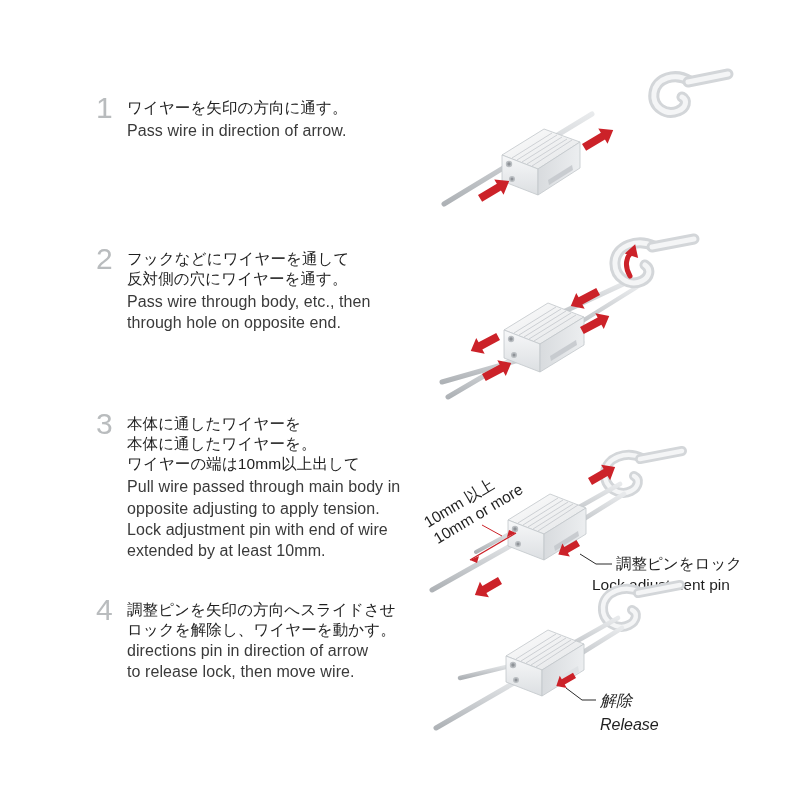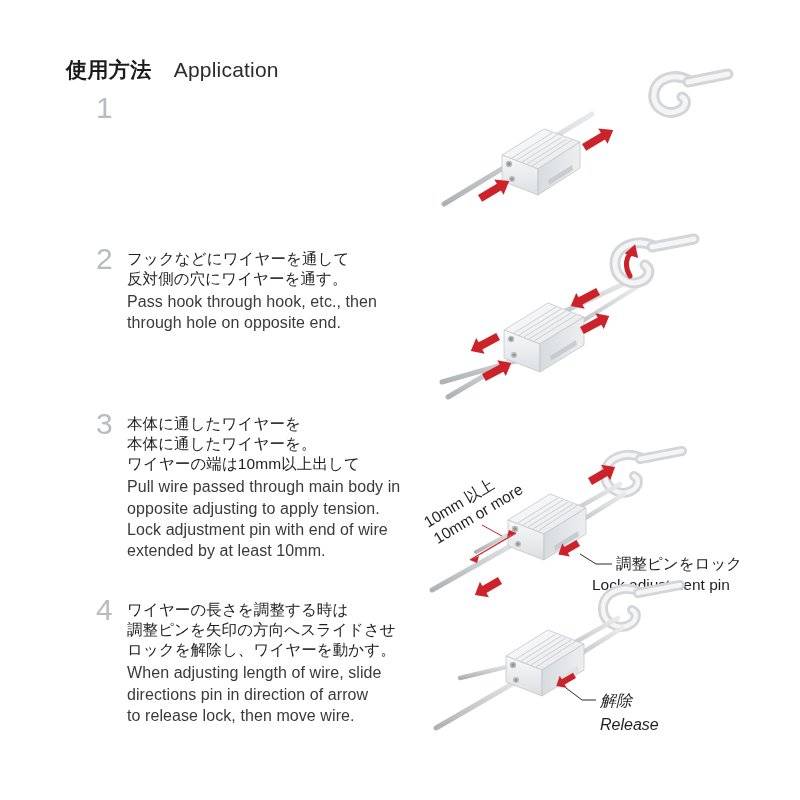--- a/index.html
+++ b/index.html
@@ -96,59 +96,57 @@
   .fig1 { left: 432px; top: 52px; }
   .fig2 { left: 432px; top: 232px; }
   .fig3 { left: 424px; top: 432px; }
   .fig4 { left: 432px; top: 580px; font-style: italic; }
 </style>
 </head>
 <body>
 
 <div class="page">
 
-  <div class="header">
-    <span class="jp">使用方法</span>
-    <span class="en">Application</span>
-  </div>
 
   <div class="step step1">
     <div class="step-num">1</div>
+    <div class="step-text">
+      <div class="line-jp">ワイヤーを矢印の方向に通す。</div>
+      <div class="line-en gap-en">Pass wire in direction of arrow.</div>
+    </div>
   </div>
 
   <div class="step step2">
     <div class="step-num">2</div>
     <div class="step-text">
       <div class="line-jp">フックなどにワイヤーを通して</div>
       <div class="line-jp">反対側の穴にワイヤーを通す。</div>
-      <div class="line-en gap-en">Pass hook through hook, etc., then</div>
+      <div class="line-en gap-en">Pass wire through body, etc., then</div>
       <div class="line-en">through hole on opposite end.</div>
     </div>
   </div>
 
   <div class="step step3">
     <div class="step-num">3</div>
     <div class="step-text">
       <div class="line-jp">本体に通したワイヤーを</div>
       <div class="line-jp">本体に通したワイヤーを。</div>
       <div class="line-jp">ワイヤーの端は10mm以上出して</div>
       <div class="line-en gap-en">Pull wire passed through main body in</div>
       <div class="line-en">opposite adjusting to apply tension.</div>
       <div class="line-en">Lock adjustment pin with end of wire</div>
       <div class="line-en">extended by at least 10mm.</div>
     </div>
   </div>
 
   <div class="step step4">
     <div class="step-num">4</div>
     <div class="step-text">
-      <div class="line-jp">ワイヤーの長さを調整する時は</div>
       <div class="line-jp">調整ピンを矢印の方向へスライドさせ</div>
       <div class="line-jp">ロックを解除し、ワイヤーを動かす。</div>
-      <div class="line-en gap-en">When adjusting length of wire, slide</div>
       <div class="line-en">directions pin in direction of arrow</div>
       <div class="line-en">to release lock, then move wire.</div>
     </div>
   </div>
 
   <div class="fig fig1">
     <svg width="368" height="180" viewBox="0 0 368 180">
       <defs>
         <linearGradient id="wireG1" x1="0" y1="0" x2="0" y2="1">
           <stop offset="0" stop-color="#e8eaec"></stop>

